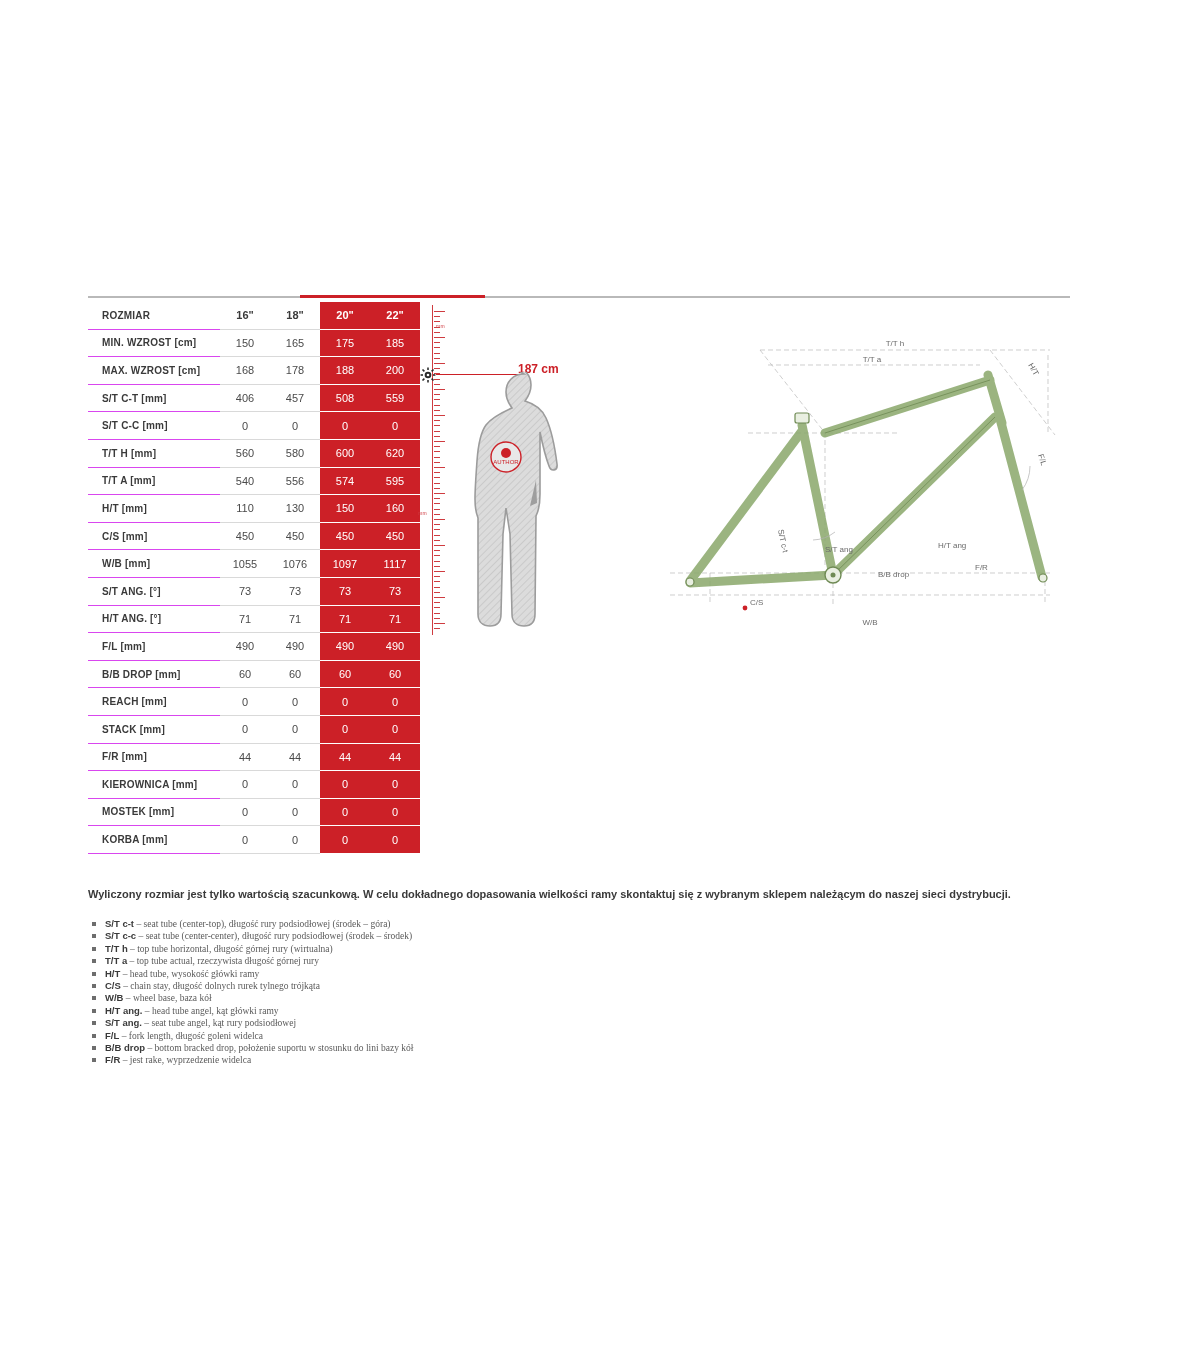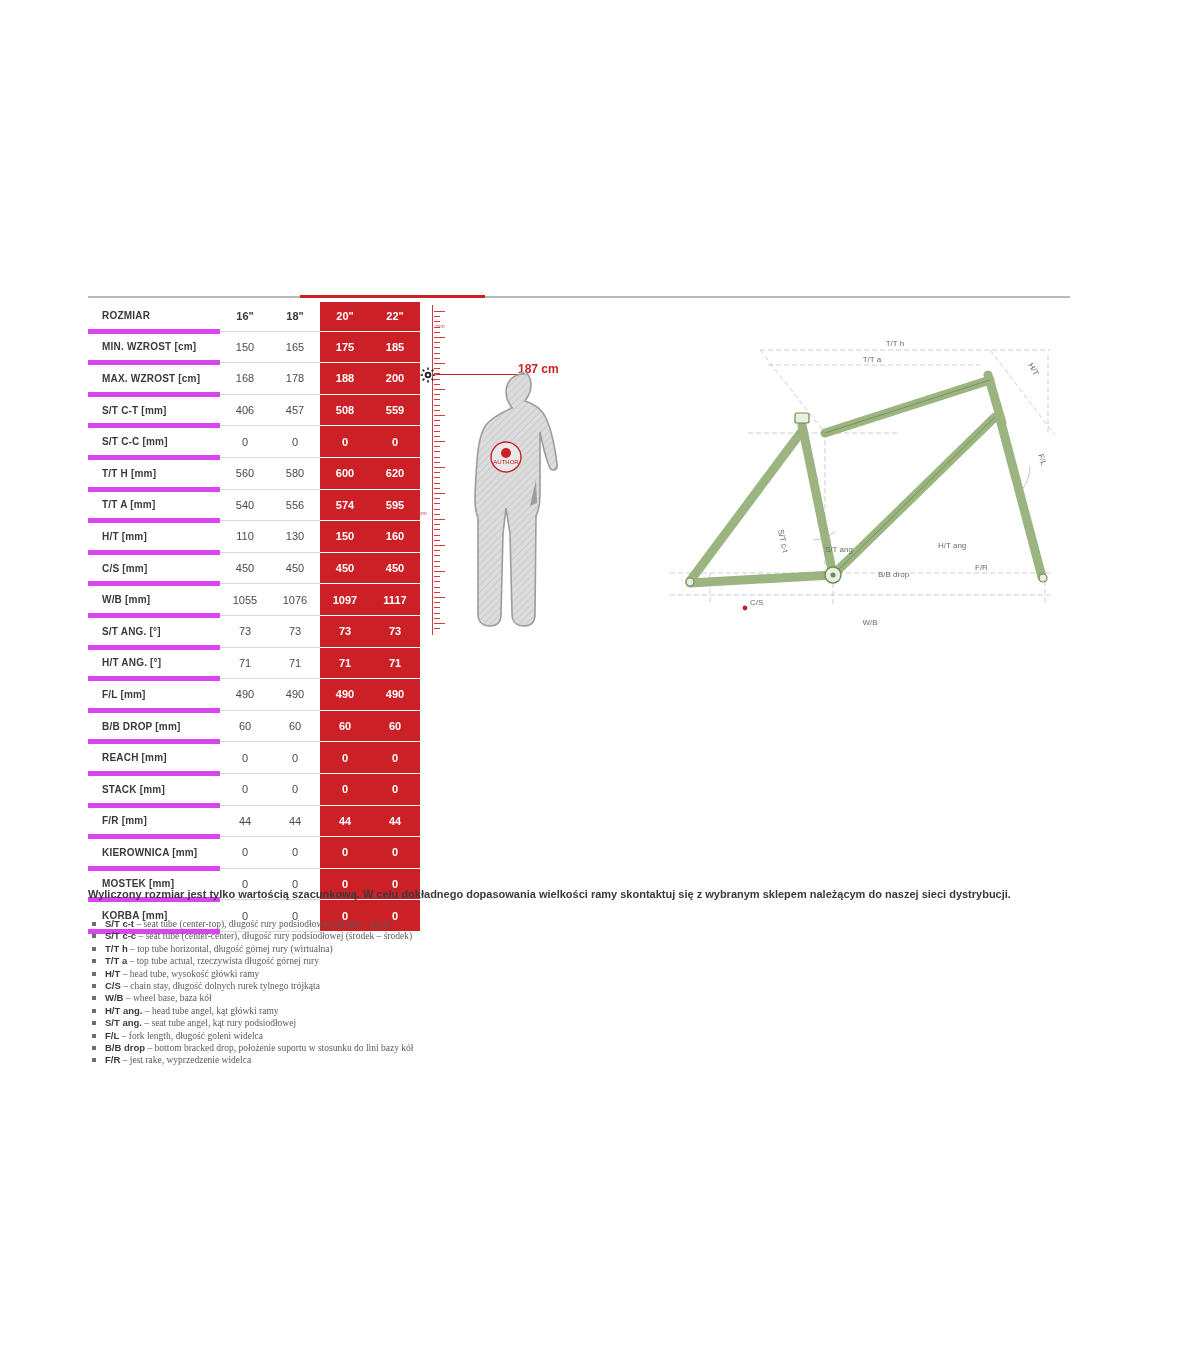--- a/index.html
+++ b/index.html
@@ -46,38 +46,37 @@
     height: 26.6px;
     padding: 0;
     vertical-align: middle;
   }
   .geo-table td.lbl {
     width: 118px;
     padding-left: 14px;
     font-weight: bold;
     letter-spacing: .2px;
     color: #3a3a3a;
-    border-bottom: 5px solid #d946ef;
+    border-bottom: 1px solid #d946ef;
     font-size: 10px;
   }
   .geo-table td.val {
     width: 50px;
     text-align: center;
     color: #4a4a4a;
     border-bottom: 1px solid #d9d9d9;
     font-size: 11px;
   }
   .geo-table td.hl {
     width: 50px;
     text-align: center;
     background: #cc2027;
     color: #ffffff;
     font-size: 11px;
     border-bottom: 1px solid #ffffff;
-    font-weight: bold;
   }
   .geo-table tr.head td.lbl,
   .geo-table tr.head td.val { font-weight: bold; color: #3a3a3a; }
   .geo-table tr.head td.hl { font-weight: bold; }
 
   
   .ruler-wrap {
     position: absolute;
     left: 418px;
     top: 305px;

